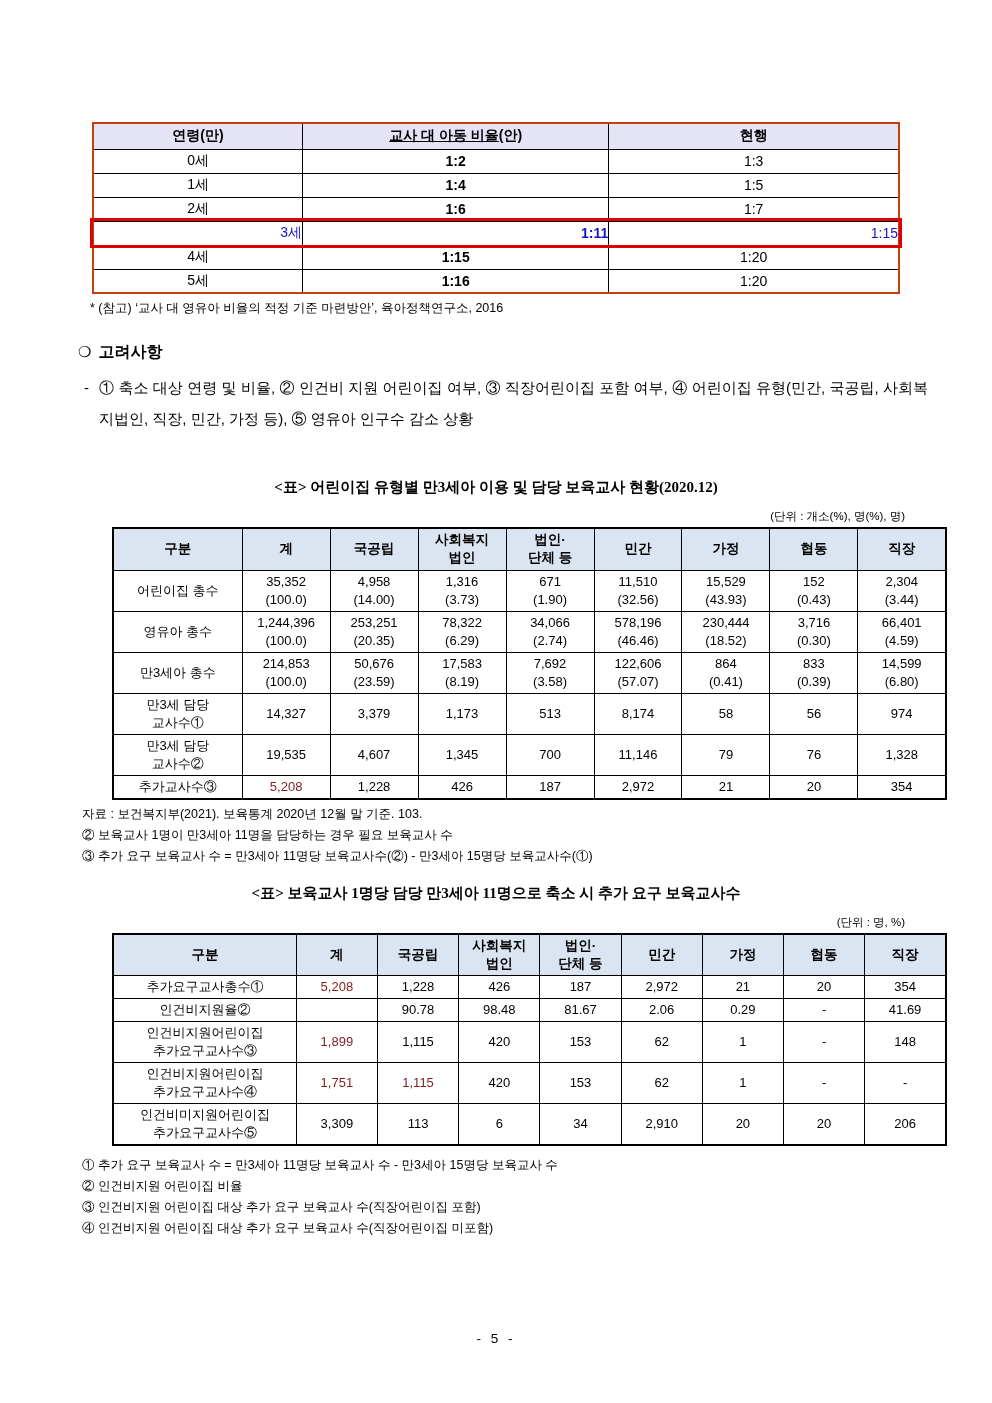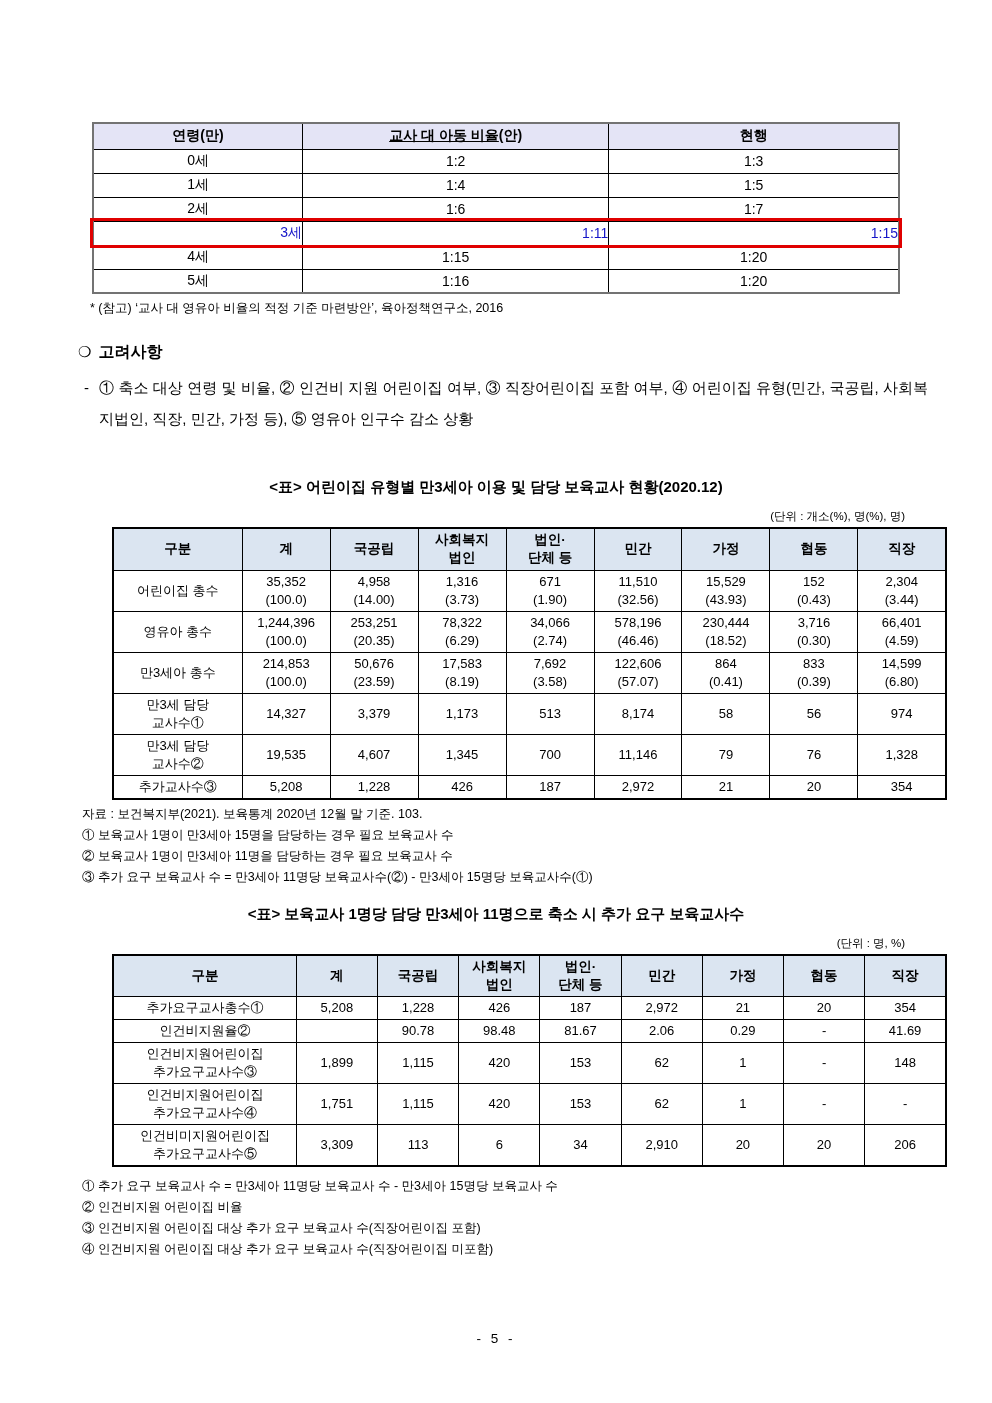--- a/index.html
+++ b/index.html
@@ -7,59 +7,59 @@
   .page {
     position:relative; width:992px; height:1403px; margin:0 auto;
     background:#ffffff; color:#000;
     font-family:"Liberation Sans", sans-serif;
     overflow:hidden;
   }
 
   
   .ratio-table {
     border-collapse:collapse; margin:122px 0 0 92px; width:808px;
-    border:2px solid #737373; table-layout:fixed;
+    border:2px solid #c2410c; table-layout:fixed;
   }
   .ratio-table th, .ratio-table td {
     border:1px solid #000; text-align:center; font-size:14px; height:24px; padding:0;
   }
   .ratio-table th { background:#e4e4f6; font-weight:bold; height:26px; }
-  .ratio-table td.b { font-weight:normal; }
+  .ratio-table td.b { font-weight:bold; }
   .ratio-table .ul { text-decoration:underline; }
   tr.hl { outline:3px solid #e00000; }
   tr.hl td { color:#1515c8;text-align:right; }
 
   .table-footnote { margin:6px 0 0 90px; font-size:12.5px; }
 
   
   .c-head { margin:25px 0 0 78px; font-size:16px; font-weight:bold; }
   .c-head .bullet { font-weight:normal; margin-right:7px; font-size:15px; }
   .c-item { display:flex; margin:9px 0 0 84px; width:844px; font-size:15px; line-height:31px; }
   .c-item .dash { margin-right:10px; }
   .c-item .c-text { text-align:justify; flex:1; }
 
   
-  .tbl-title { margin-top:44px; text-align:center; font-size:15px; font-weight:bold; }
+  .tbl-title { margin-top:44px; text-align:center; font-size:15px; font-weight:bold;font-family:Liberation Serif, serif; }
   .tbl-title2 { margin-top:17px; }
   .unit { width:835px; margin:12px 0 3px 70px; text-align:right; font-size:11.5px; }
   .data-table {
     border-collapse:collapse; margin-left:112px; width:835px;
     border:2px solid #000; table-layout:fixed; font-size:13px;
   }
   .data-table th, .data-table td {
     border:1px solid #000; text-align:center; padding:2px 1px; line-height:18px;
   }
   .data-table th {
     background:#dbe5f1; font-weight:bold; white-space:pre-line; height:42px; font-size:13.5px;
   }
   .data-table td { height:22px; }
   .data-table td.lbl { white-space:pre-line; }
   .data-table tr.dotted td { border-top:1px dotted #333; }
   .sub { display:block; }
-  .red { color:#000000; }
+  .red { color:#7f1d1d; }
 
   .notes { margin:4px 0 0 82px; font-size:12.5px; line-height:21px; }
   .notes2 { margin-top:9px; }
 
   .pageno { position:absolute; top:1331px; left:0; right:0; text-align:center; font-size:13.5px; letter-spacing:3px; }
 </style>
 </head>
 <body>
 
 <div class="page">
@@ -215,21 +215,20 @@
           <td><span>187</span></td>
           <td><span>2,972</span></td>
           <td><span>21</span></td>
           <td><span>20</span></td>
           <td><span>354</span></td>
         </tr>
       </tbody>
     </table>
   <div class="notes" id="notes1">
     <div>자료 : 보건복지부(2021). 보육통계 2020년 12월 말 기준. 103.</div>
-  <div>① 보육교사 1명이 만3세아 15명을 담당하는 경우 필요 보육교사 수</div>
       <div>② 보육교사 1명이 만3세아 11명을 담당하는 경우 필요 보육교사 수</div>
       <div>③ 추가 요구 보육교사 수 = 만3세아 11명당 보육교사수(②) - 만3세아 15명당 보육교사수(①)</div>
     </div>
 
   <div class="tbl-title tbl-title2">&lt;표&gt; 보육교사 1명당 담당 만3세아 11명으로 축소 시 추가 요구 보육교사수</div>
   <div class="unit">(단위 : 명, %)</div>
   <table class="data-table t2" id="table2">
     <colgroup>
       <col style="width:22%">
         <col style="width:9.75%">

